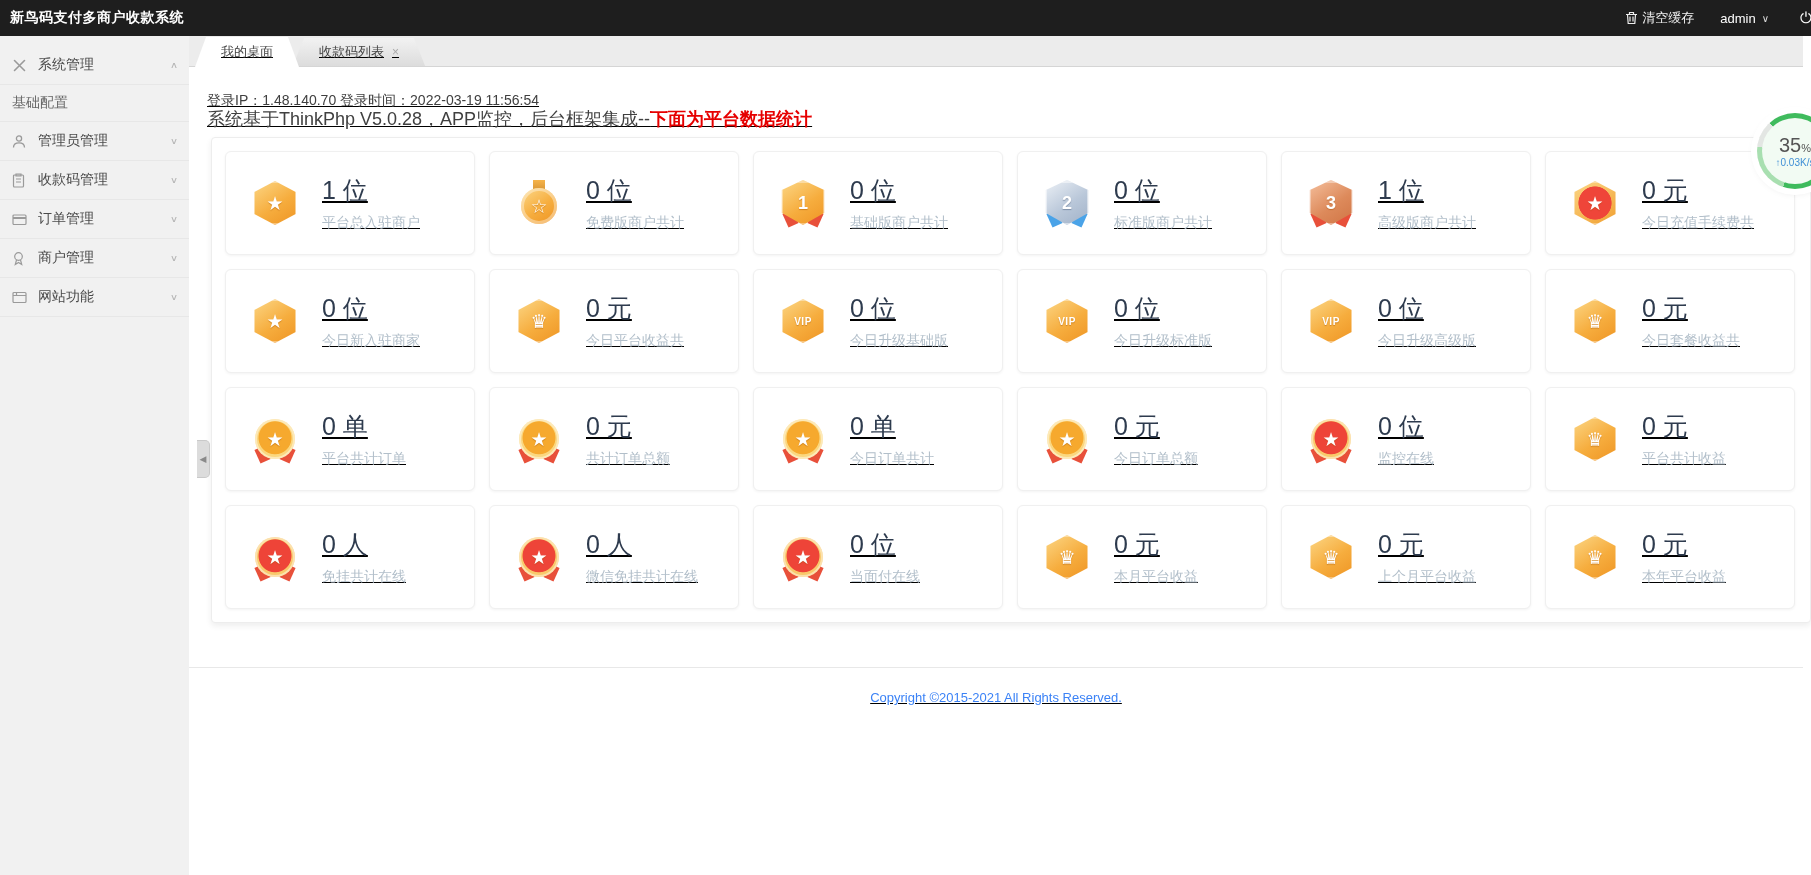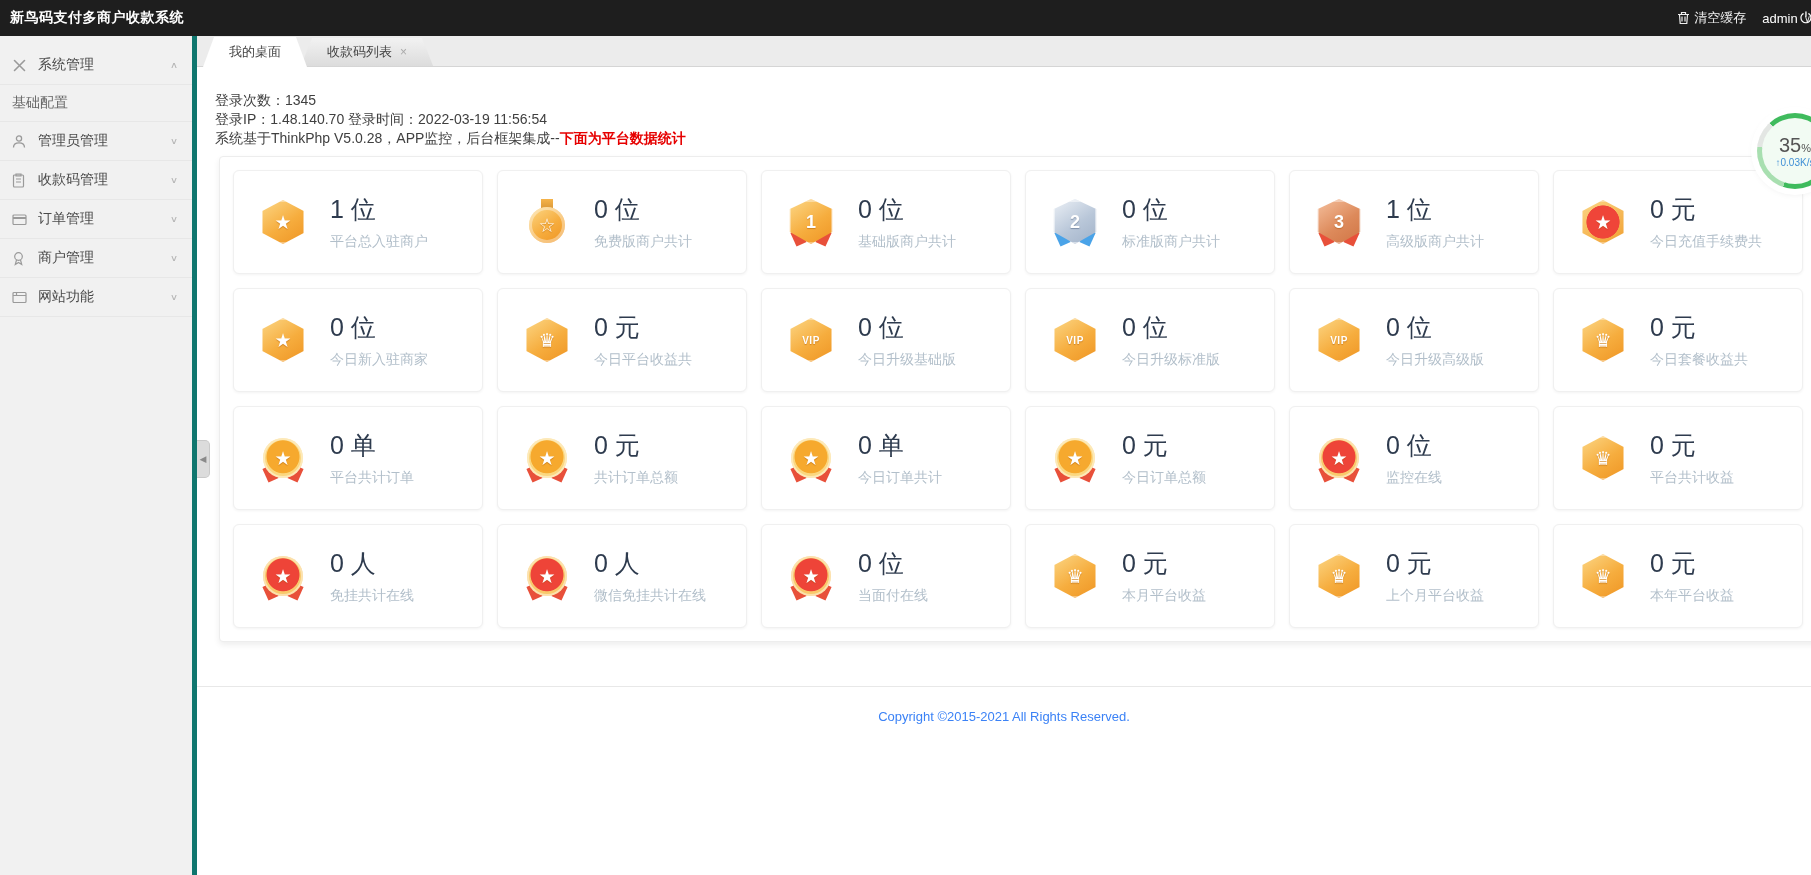--- a/index.html
+++ b/index.html
@@ -3,21 +3,21 @@
 <meta charset="utf-8">
 <style>
   * { margin:0; padding:0; box-sizing:border-box; }
   html,body { width:1811px; height:875px; overflow:hidden; background:#fff;
     font-family:"Liberation Sans","DejaVu Sans",sans-serif; }
 
   
   .topbar { position:absolute; left:0; top:0; width:1811px; height:36px; background:#1e1e1e;
     display:flex; align-items:center; color:#fff; z-index:50; }
   .topbar-title { font-size:14px; font-weight:bold; padding-left:10px; letter-spacing:.5px; }
-  .topbar-right { margin-left:auto; display:flex; align-items:center; gap:16px; }
+  .topbar-right { margin-left:auto; display:flex; align-items:center; gap:26px; padding-right:42px; }
   .tb-btn { display:flex; align-items:center; gap:4px; font-size:13px; color:#f2f2f2; cursor:pointer; }
   .tb-btn svg { display:block; }
   .tb-user { display:flex; align-items:center; gap:6px; font-size:13px; color:#fff; cursor:pointer; }
   .tb-caret { font-size:10px; color:#ddd; }
   .tb-partial { position:absolute; right:-7px; top:9px; width:18px; height:18px; color:#fff; font-size:15px; }
 
   
   .sidebar { position:absolute; left:0; top:36px; width:197px; height:839px; background:#f1f1f1;
     border-right:5px solid #0f766e; padding-top:10px; }
   .side-item { height:39px; display:flex; align-items:center; padding:0 14px 0 12px; font-size:14px;
@@ -25,33 +25,33 @@
   .side-item .s-icon { width:18px; height:16px; margin-right:8px; color:#9a9a9a; display:flex; align-items:center; }
   .side-item .s-label { flex:1; }
   .side-item .s-caret { font-size:11px; color:#b5b5b5; transform:scaleY(.8); }
   .side-sub { height:37px; display:flex; align-items:center; padding-left:12px; font-size:14px; color:#666;
     border-bottom:1px solid #e7e7e7; cursor:pointer; }
   .side-toggle { position:absolute; left:197px; top:440px; width:13px; height:38px; background:#dcdcdc;
     border:1px solid #c9c9c9; border-left:none; border-radius:0 5px 5px 0; z-index:40;
     display:flex; align-items:center; justify-content:center; color:#8a8a8a; font-size:9px; cursor:pointer; }
 
   
-  .main { position:absolute; left:197px; top:36px; width:1614px; height:839px; background:#fff; }
+  .main { position:absolute; left:189px; top:36px; width:1614px; height:839px; background:#fff;text-decoration:underline; }
   .tabbar { height:31px; background:#ececec; border-bottom:1px solid #d5d5d5; display:flex;
     align-items:flex-end; padding-left:6px; }
   .tab { height:28px; padding:0 26px; display:flex; align-items:center; gap:8px; font-size:13px; color:#444;
     clip-path:polygon(11px 0, calc(100% - 11px) 0, 100% 100%, 0 100%); cursor:pointer;
     background:linear-gradient(#f2f2f2,#dcdcdc); margin-right:-6px; filter:drop-shadow(0 0 1px #bfbfbf); }
   .tab.active { background:#fff; height:30px; margin-bottom:-1px; z-index:2; position:relative; }
   .tab .tab-close { font-size:12px; color:#aaa; line-height:1; }
 
   .content { position:relative; height:808px; background:#fff; padding:24px 0 0 18px; }
   .welcome-title { font-size:22px; color:#333; font-weight:normal; margin-bottom:8px; }
   .welcome-line { font-size:14px; color:#404040; line-height:19px; }
-  .welcome-note { font-size:14px; color:#404040; line-height:19px; }
+  .welcome-note { font-size:18px; color:#404040; line-height:19px; }
   .welcome-note .hl { color:#e60000; font-weight:bold; }
 
   .panel { margin-top:8px; margin-left:4px; width:1600px; border:1px solid #ededed; border-radius:4px;
     padding:13px; box-shadow:0 3px 6px rgba(0,0,0,.07); background:#fff; }
   .grid { display:grid; grid-template-columns:repeat(6,250px); gap:14px; }
   .card { width:250px; height:104px; background:#fff; border:1px solid #f0f0f0; border-radius:6px;
     box-shadow:0 1px 3px rgba(0,0,0,.05); display:flex; align-items:center; padding-left:26px; gap:24px; }
   .card .num { font-size:25px; color:#2e3b4e; margin-bottom:7px; }
   .card .lbl { font-size:14px; color:#b2bfca; }
 
@@ -194,21 +194,20 @@
       <div class="tab active">
         <span>我的桌面</span>
       </div>
       <div class="tab">
         <span>收款码列表</span>
         <span class="tab-close">×</span>
       </div>
     </div>
 
   <div class="content">
-    <div class="welcome-line">登录次数：1345</div>
     <div class="welcome-line">登录IP：1.48.140.70 登录时间：2022-03-19 11:56:54</div>
     <div class="welcome-note"><span>系统基于ThinkPhp V5.0.28，APP监控，后台框架集成--</span><span class="hl">下面为平台数据统计</span></div>
 
     <div class="panel">
       <div class="grid" id="stats-grid">
           <div class="card">
             <span class="icon-wrap ">
               <span class="icon shape-hex tone-gold ">★</span>
             </span>
             <span>

